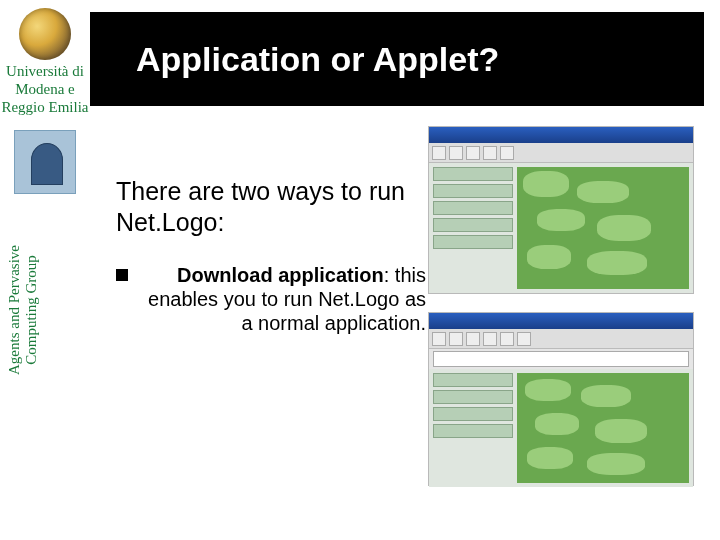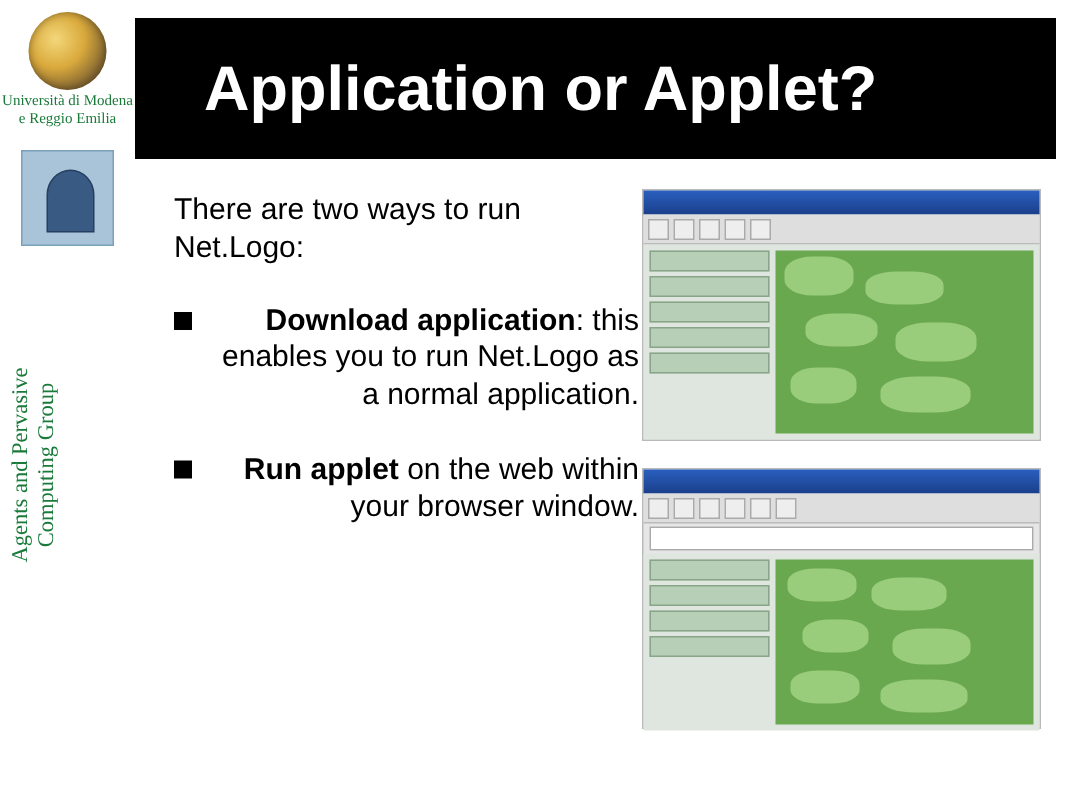--- a/index.html
+++ b/index.html
@@ -1,29 +1,29 @@
 <!DOCTYPE html>
 <html><head>
 <meta charset="utf-8">
 <style>
   * { margin: 0; padding: 0; box-sizing: border-box; }
   html, body { width: 720px; height: 540px; font-family: Arial, Helvetica, sans-serif; background: #fff; overflow: hidden; }
   .slide { width: 720px; height: 540px; position: relative; }
   .sidebar { position: absolute; left: 0; top: 0; width: 90px; height: 540px; background: #fff; }
   .logo1 { width: 52px; height: 52px; margin: 8px auto 2px; border-radius: 50%; background: radial-gradient(circle at 35% 35%, #f3d77a 0%, #d9a93c 40%, #8a6b33 70%, #6b4e1f 100%); box-shadow: inset 0 0 6px rgba(0,0,0,.4); }
-  .uni-label { text-align: center; font-size: 10px; line-height: 1.2; color: #1a7a3a; font-family: "Times New Roman", serif; margin-top: 2px; }
+  .uni-label { text-align: center; font-size: 15px; line-height: 1.2; color: #1a7a3a; font-family: "Times New Roman", serif; margin-top: 2px; }
   .logo2 { width: 62px; height: 64px; margin: 14px auto 0; background: #a9c3d8; border: 1px solid #7aa0bb; position: relative; }
   .logo2::before { content: ""; position: absolute; left: 16px; top: 12px; width: 30px; height: 40px; background: #385a83; border-radius: 50% 50% 0 0 / 40% 40% 0 0; border: 1px solid #243f5f; }
   .vlabel { position: absolute; left: 6px; top: 460px; transform: rotate(-90deg); transform-origin: left top; font-size: 15px; color: #1a7a3a; text-align: center; width: 300px; line-height: 1.1; font-family: Georgia, "Times New Roman", serif; }
   .vlabel .l1 { display: block; }
   .vlabel .l2 { display: block; }
   .title-band { position: absolute; left: 90px; top: 12px; width: 614px; height: 94px; background: #000; color: #fff; display: flex; align-items: center; padding-left: 46px; }
-  .title-band h1 { font-size: 42px; font-weight: bold; }
+  .title-band h1 { font-size: 34px; font-weight: bold; }
   .content { position: absolute; left: 116px; top: 128px; width: 310px; }
-  .intro { font-size: 20px; line-height: 1.25; margin-bottom: 24px; }
+  .intro { font-size: 25px; line-height: 1.25; margin-bottom: 24px; margin-top: 48px; }
   ul.bullets { list-style: none; text-align: right; }
   ul.bullets li { position: relative; padding-left: 22px; font-size: 20px; line-height: 1.22; margin-bottom: 26px; }
   ul.bullets li::before { content: ""; position: absolute; left: 0; top: 6px; width: 12px; height: 12px; background: #000; }
   .shot { position: absolute; border: 1px solid #b9b9b9; background: #e6e6e6; }
   .shot1 { left: 428px; top: 126px; width: 266px; height: 168px; }
   .shot2 { left: 428px; top: 312px; width: 266px; height: 174px; }
   .tbar { height: 16px; background: linear-gradient(#2a5fbf,#1a3f8a); }
   .ibar { height: 20px; background: #dedede; border-bottom: 1px solid #bbb; display: flex; gap: 3px; padding: 3px; }
   .ibar span { width: 14px; height: 14px; background: #eee; border: 1px solid #aaa; }
   .ibody { height: calc(100% - 36px); display: flex; gap: 4px; padding: 4px; background: #dfe6df; }
@@ -51,23 +51,20 @@
 
   <div class="title-band">
     <h1>Application or Applet?</h1>
   </div>
 
   <div class="content">
     <p class="intro">There are two ways to run Net.Logo:</p>
     <ul class="bullets">
       <li>
         <b>Download application</b><span>: this enables you to run Net.Logo as a normal application.</span>
-      </li>
-      <li>
-        <b>Run applet</b><span> on the web within your browser window.</span>
       </li>
     </ul>
   </div>
 
   <div class="shot shot1">
     <div class="tbar"></div>
     <div class="ibar">
         <span></span>
         <span></span>
         <span></span>

